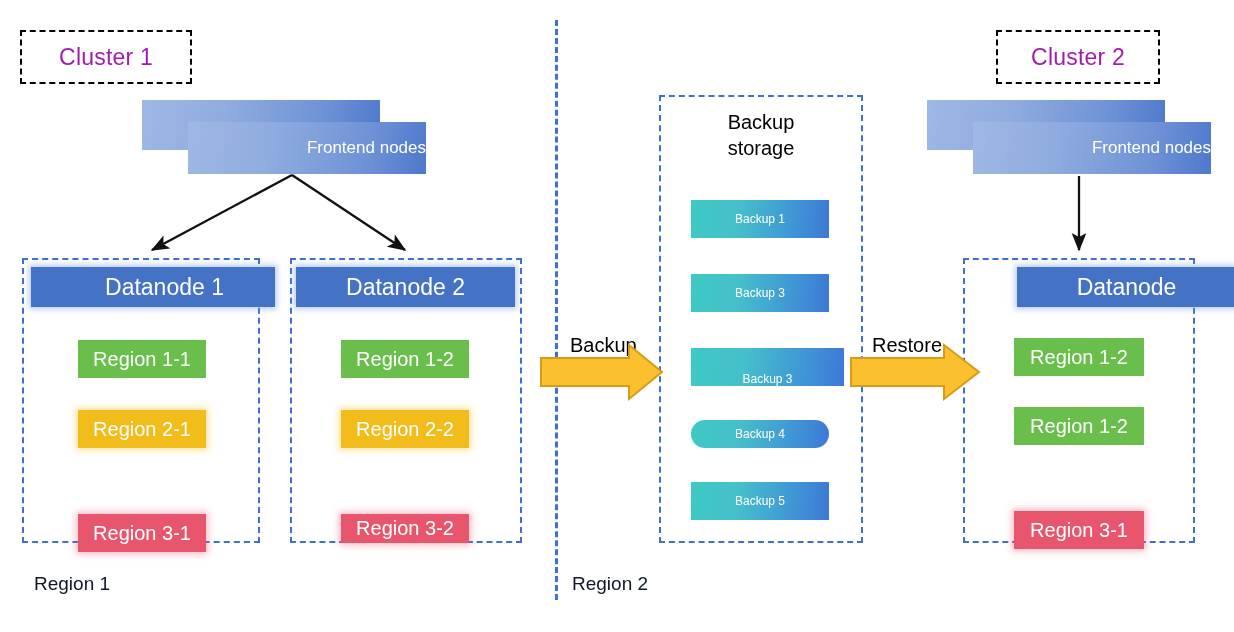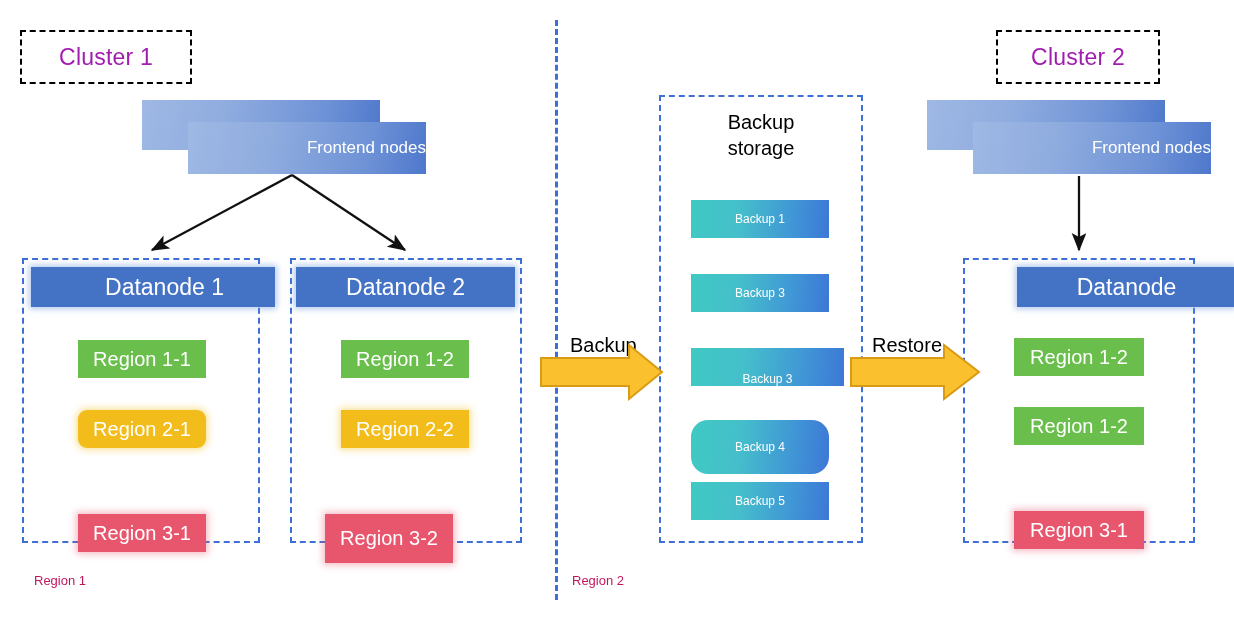--- a/index.html
+++ b/index.html
@@ -96,22 +96,22 @@
   .plain-text {
     position: absolute;
     color: #000000;
     font-size: 20px;
     white-space: pre-line;
     text-align: center;
     line-height: 1.28;
   }
   .corner-label {
     position: absolute;
-    color: #be185d;
-    font-size: 13px;
+    color: #0f172a;
+    font-size: 19px;
     white-space: nowrap;
   }
   .arrow-label {
     position: absolute;
     color: #000000;
     font-size: 20px;
     white-space: nowrap;
   }
 
   
@@ -156,55 +156,55 @@
     </div>
   </div>
 
   <div class="dashed-box" style="left:22px; top:258px; width:238px; height:285px;"></div>
   <div class="datanode-header" style="left:31px; top:267px; width:221px; height:40px;padding-left:23px;">
     <span>Datanode 1</span>
   </div>
   <div class="region green" style="left:78px; top:340px; width:128px; height:38px;">
     <span>Region 1-1</span>
   </div>
-  <div class="region yellow" style="left:78px; top:410px; width:128px; height:38px;border-radius:9px;">
+  <div class="region yellow" style="left:78px; top:410px; width:128px; height:38px;">
     <span>Region 2-1</span>
   </div>
   <div class="region red" style="left:78px; top:478px; width:128px; height:38px;">
     <span>Region 3-1</span>
   </div>
 
   <div class="dashed-box" style="left:290px; top:258px; width:232px; height:285px;"></div>
   <div class="datanode-header" style="left:296px; top:267px; width:219px; height:40px;">
     <span>Datanode 2</span>
   </div>
   <div class="region green" style="left:341px; top:340px; width:128px; height:38px;">
     <span>Region 1-2</span>
   </div>
   <div class="region yellow" style="left:341px; top:410px; width:128px; height:38px;">
     <span>Region 2-2</span>
   </div>
-  <div class="region red" style="left:325px; top:478px; width:128px; height:49px;">
+  <div class="region red" style="left:341px; top:478px; width:128px; height:29px;">
     <span>Region 3-2</span>
   </div>
 
   <div class="dashed-box" style="left:659px; top:95px; width:204px; height:448px;"></div>
   <div class="plain-text" style="left:669px; top:110px; width:184px;">Backup
 storage</div>
 
   <div class="backup-chip" style="left:691px; top:200px; width:138px; height:38px;">
     <span>Backup 1</span>
   </div>
   <div class="backup-chip" style="left:691px; top:274px; width:138px; height:38px;">
     <span>Backup 3</span>
   </div>
   <div class="backup-chip" style="left:691px; top:348px; width:153px; height:38px;align-items:flex-end;">
     <span>Backup 3</span>
   </div>
-  <div class="backup-chip" style="left:691px; top:420px; width:138px; height:54px;border-radius:17px;">
+  <div class="backup-chip" style="left:691px; top:420px; width:138px; height:28px;border-radius:17px;">
     <span>Backup 4</span>
   </div>
   <div class="backup-chip" style="left:691px; top:482px; width:138px; height:38px;">
     <span>Backup 5</span>
   </div>
 
   <div class="dashed-box" style="left:963px; top:258px; width:232px; height:285px;"></div>
   <div class="datanode-header" style="left:969px; top:267px; width:219px; height:40px;margin-left:48px;">
     <span>Datanode</span>
   </div>

